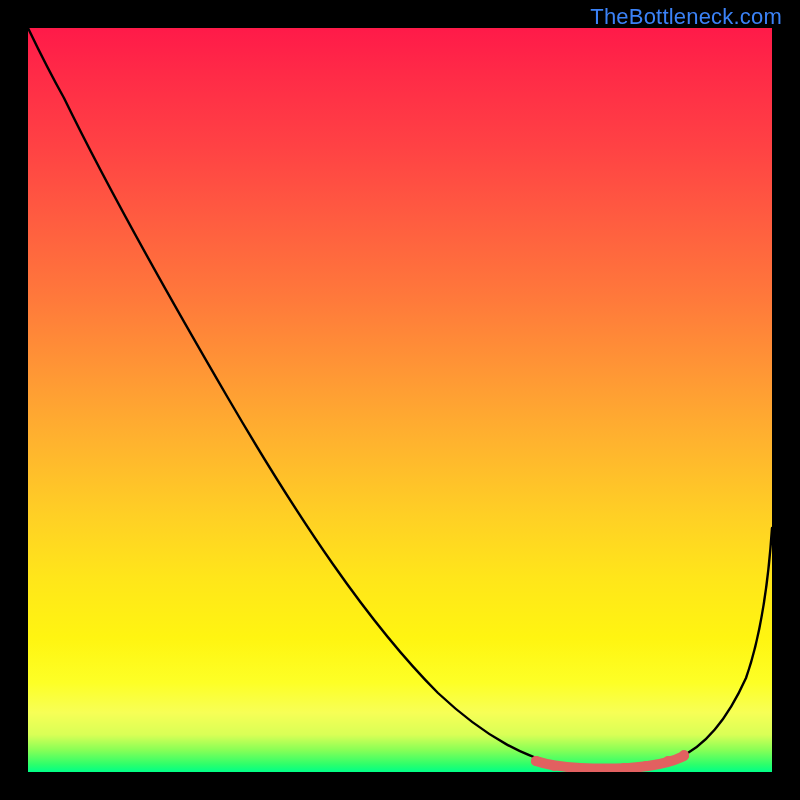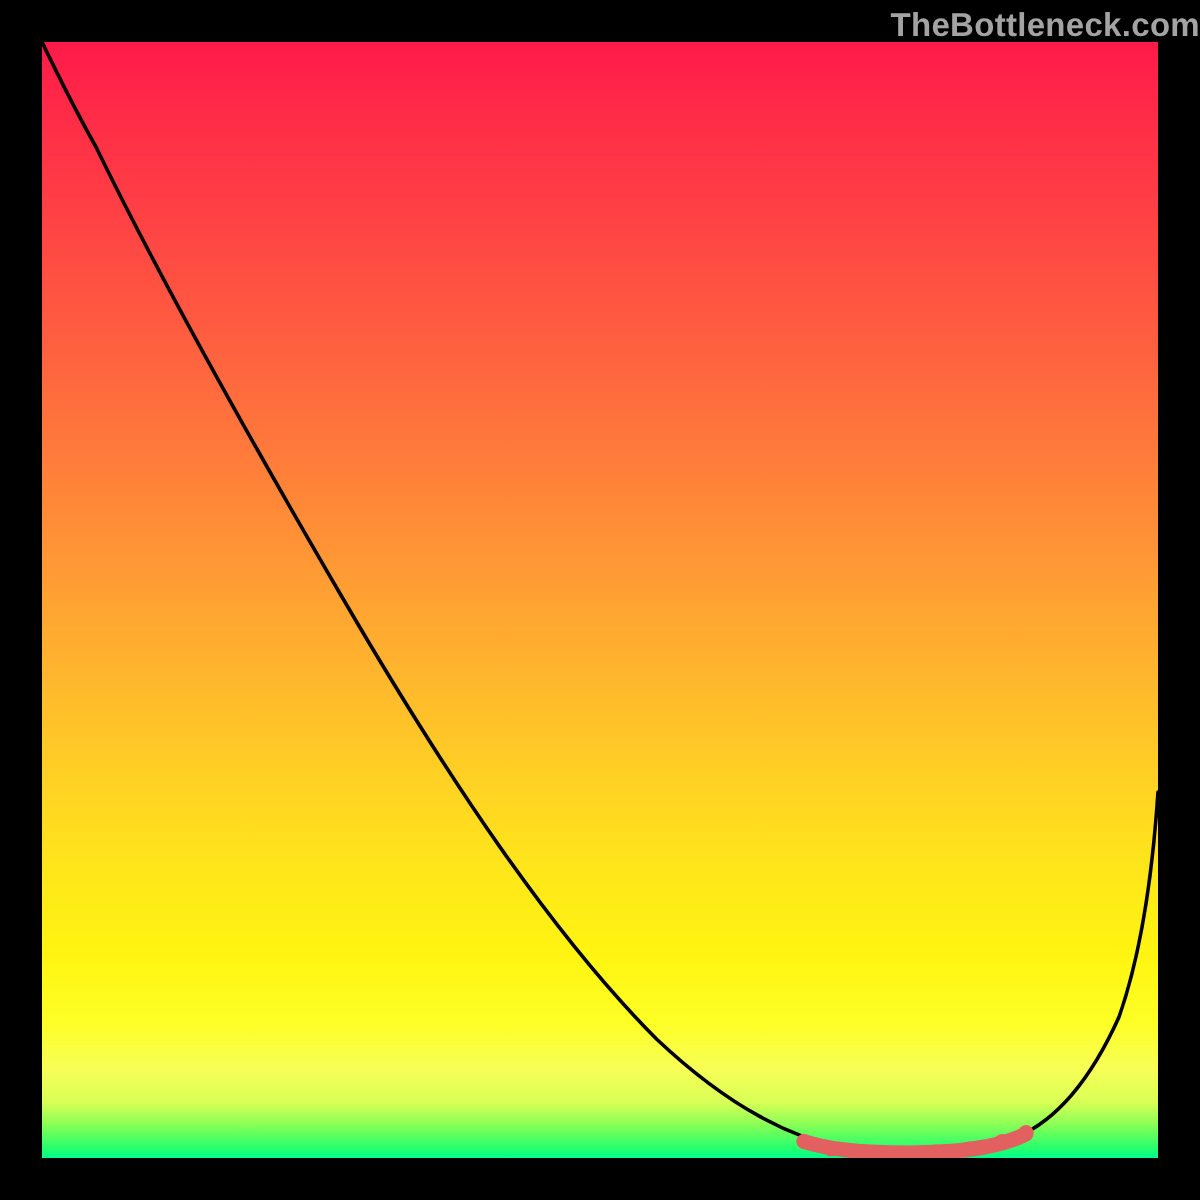--- a/index.html
+++ b/index.html
@@ -13,24 +13,24 @@
   }
   .frame {
     position: relative;
     width: 800px;
     height: 800px;
     background: #000000;
   }
   .watermark {
     position: absolute;
     top: 4px;
-    right: 0;
-    color: #a3a3a3;
+    right: 18px;
+    color: #3b82f6;
     font-size: 22px;
-    font-weight: 700;
+    font-weight: 400;
     letter-spacing: 0.2px;
     z-index: 3;
   }
   .plot-area {
     position: absolute;
     left: 28px;
     top: 28px;
     width: 744px;
     height: 744px;
     overflow: hidden;

